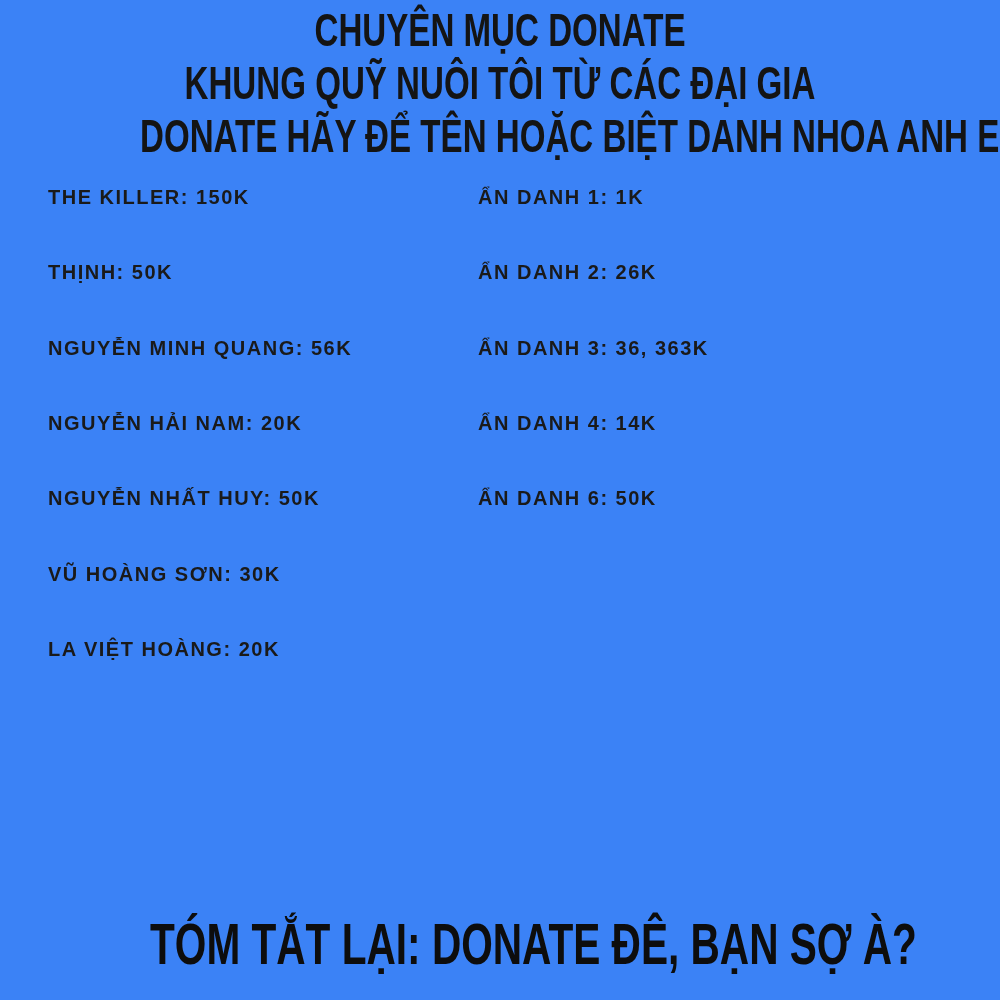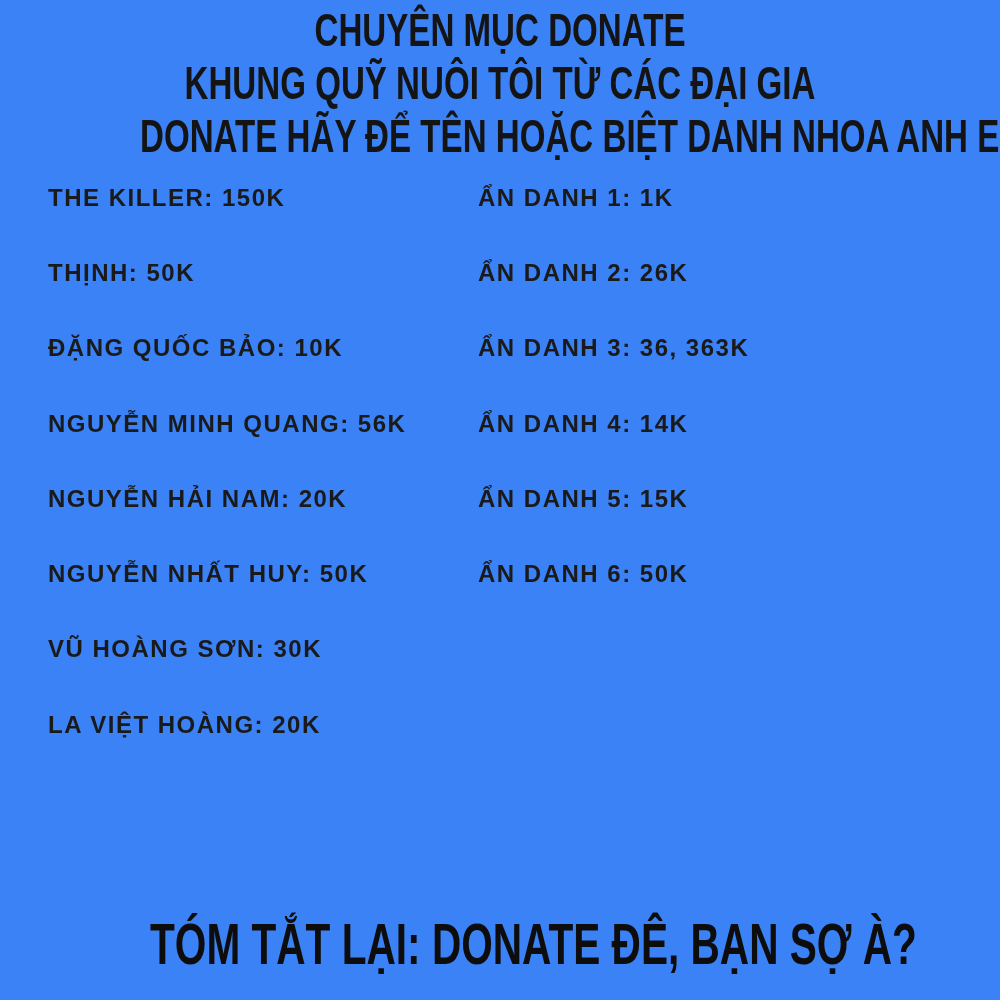--- a/index.html
+++ b/index.html
@@ -40,21 +40,21 @@
     position: absolute;
     top: 160px;
   }
   .col-left  { left: 48px; }
   .col-right { left: 478px; }
   .entry {
     height: 75.3px;
     display: flex;
     align-items: center;
     font-weight: 700;
-    font-size: 24px;
+    font-size: 20px;
     letter-spacing: 1.5px;
     white-space: nowrap;
     color: #1a1a1a;
   }
   
   .footer {
     position: absolute;
     top: 908px;
     left: 0;
     width: 1000px;
@@ -78,34 +78,32 @@
 
   <div class="header">
     <span class="h-line">CHUYÊN MỤC DONATE</span>
     <span class="h-line">KHUNG QUỸ NUÔI TÔI TỪ CÁC ĐẠI GIA</span>
     <span class="h-line">DONATE HÃY ĐỂ TÊN HOẶC BIỆT DANH NHOA ANH EM</span>
   </div>
 
   <div class="col col-left">
     <div class="entry">THE KILLER: 150K</div>
     <div class="entry">THỊNH: 50K</div>
-    <div class="entry">ĐẶNG QUỐC BẢO: 10K</div>
     <div class="entry">NGUYỄN MINH QUANG: 56K</div>
     <div class="entry">NGUYỄN HẢI NAM: 20K</div>
     <div class="entry">NGUYỄN NHẤT HUY: 50K</div>
     <div class="entry">VŨ HOÀNG SƠN: 30K</div>
     <div class="entry">LA VIỆT HOÀNG: 20K</div>
   </div>
 
   <div class="col col-right">
     <div class="entry">ẨN DANH 1: 1K</div>
     <div class="entry">ẨN DANH 2: 26K</div>
     <div class="entry">ẨN DANH 3: 36, 363K</div>
     <div class="entry">ẨN DANH 4: 14K</div>
-    <div class="entry">ẨN DANH 5: 15K</div>
     <div class="entry">ẨN DANH 6: 50K</div>
   </div>
 
   <div class="footer">
     <span class="f-line">TÓM TẮT LẠI: DONATE ĐÊ, BẠN SỢ À?</span>
   </div>
 
 </div>
 
 </body></html>

